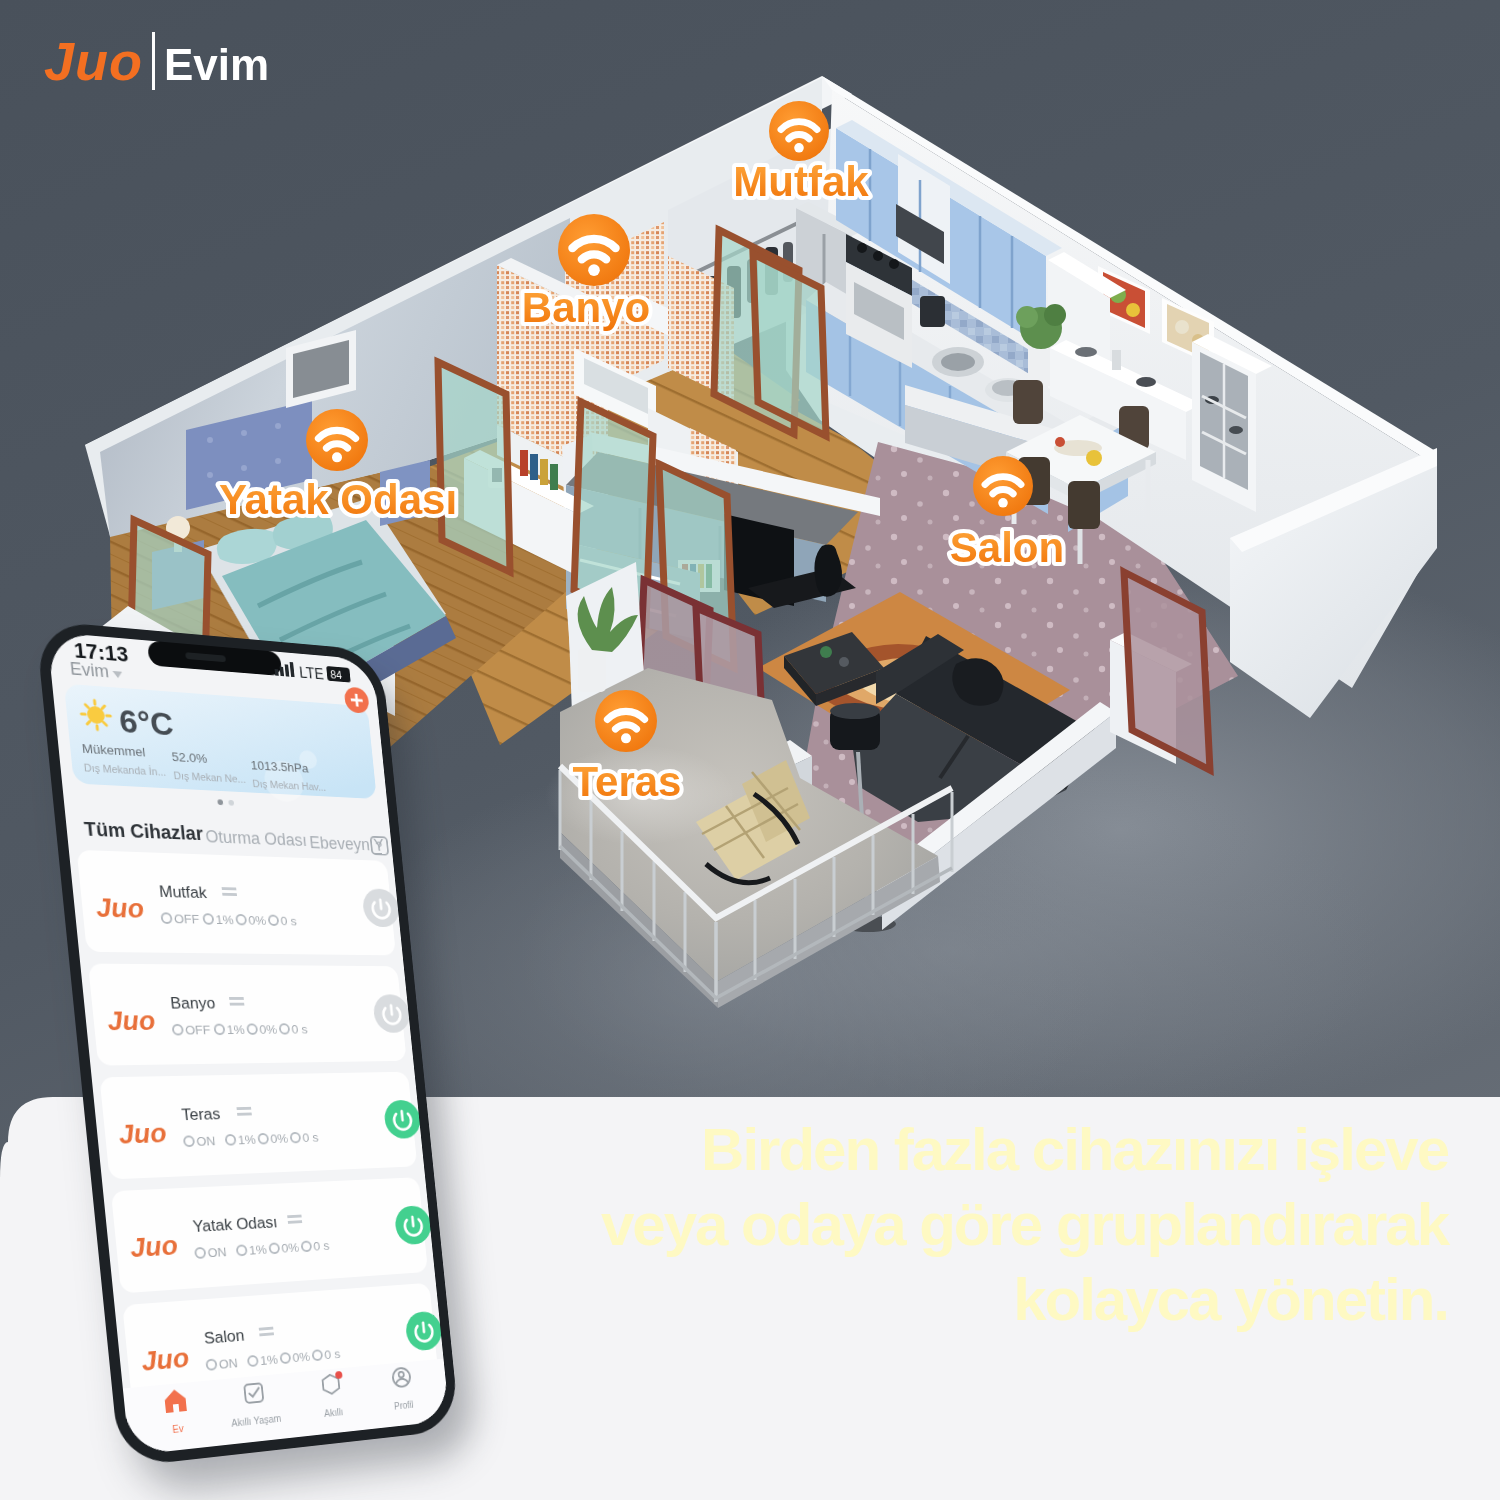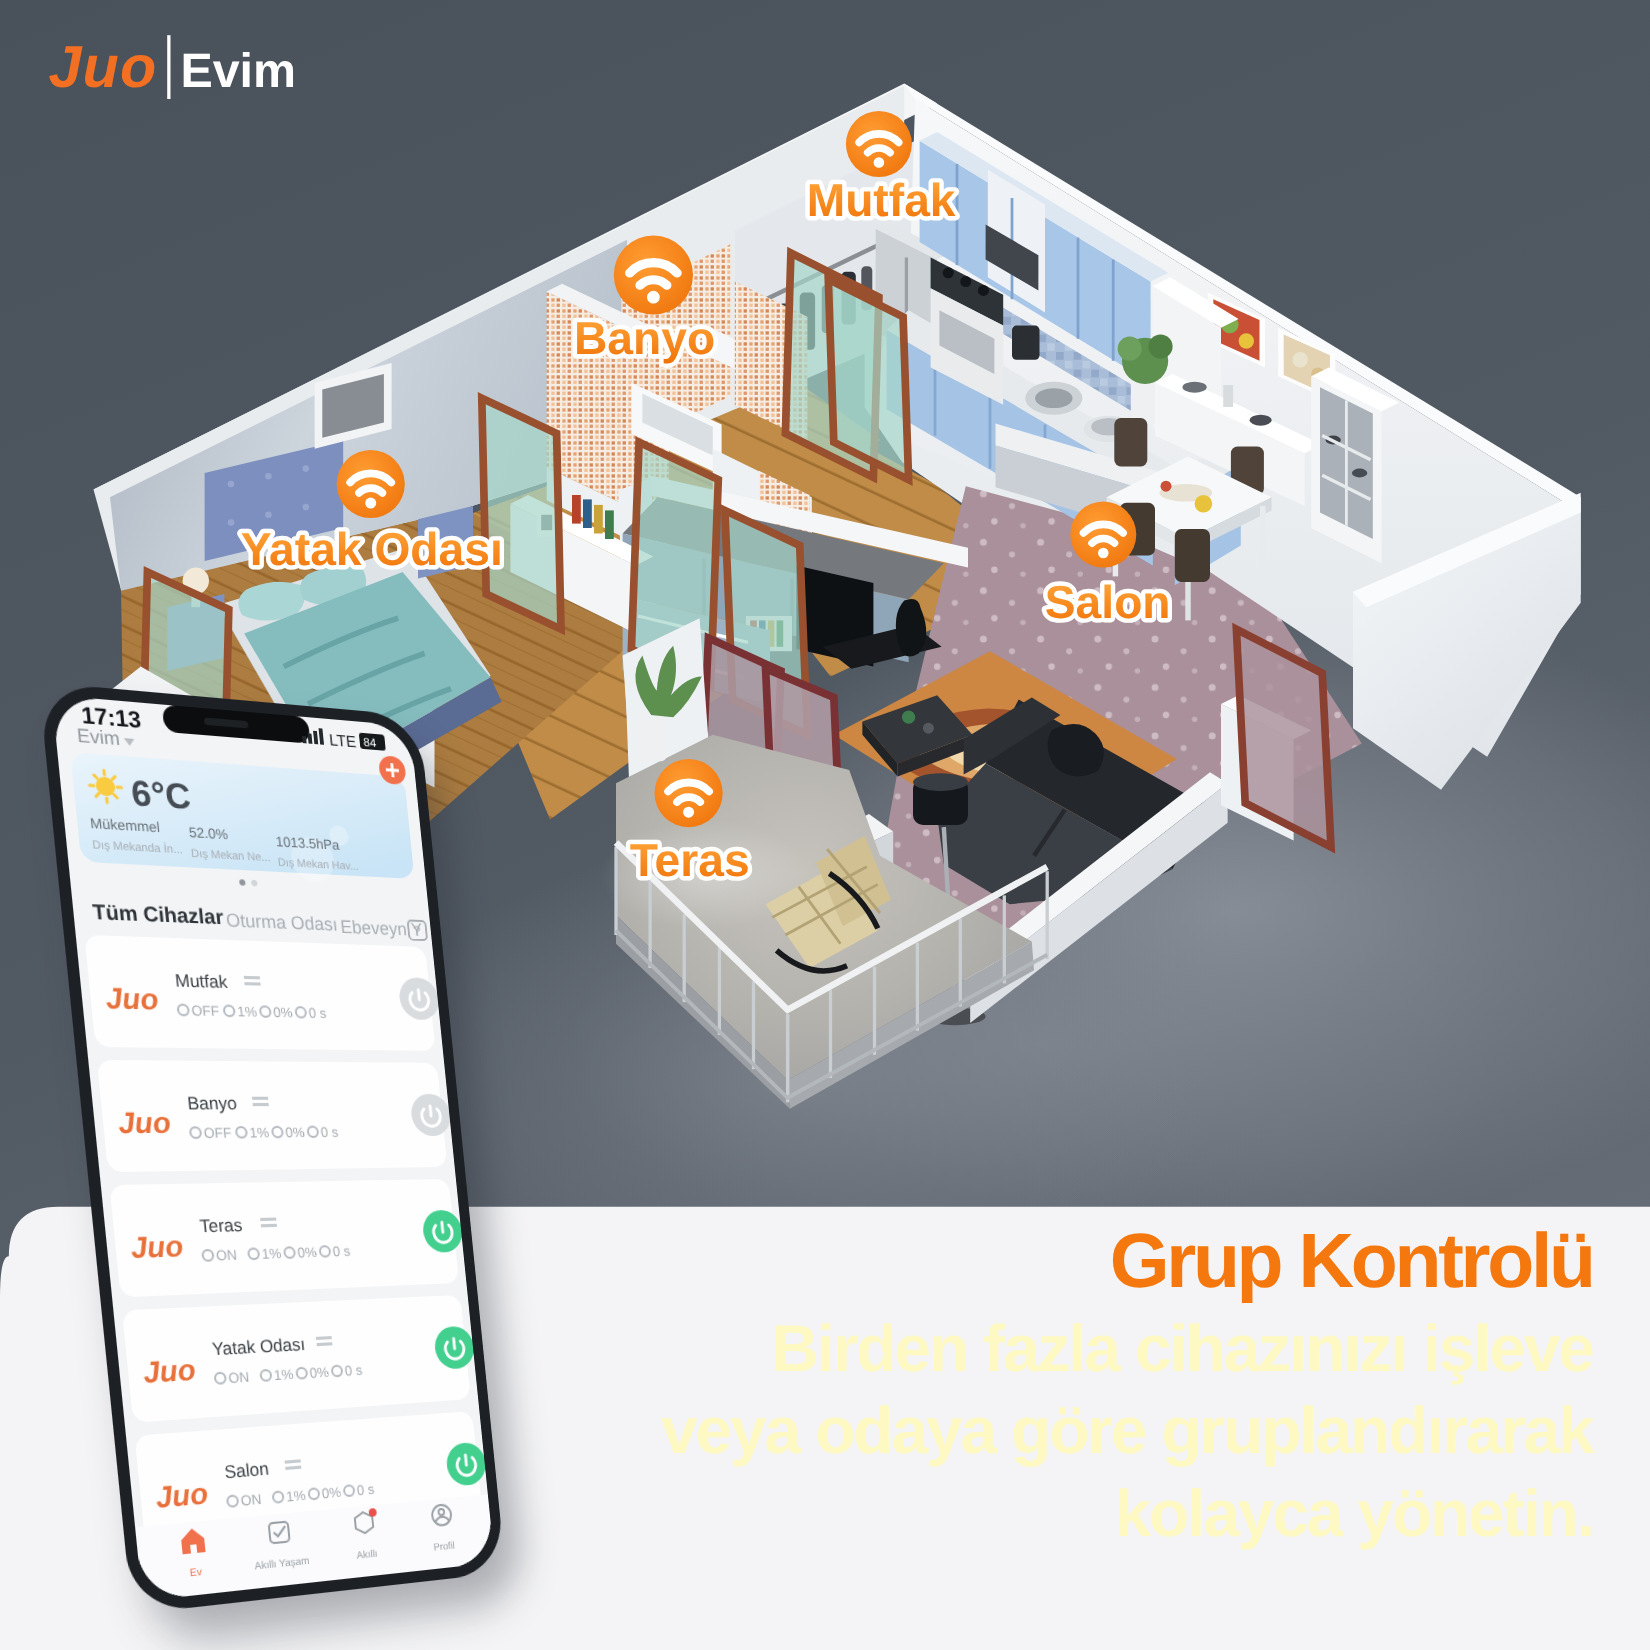--- a/index.html
+++ b/index.html
@@ -503,21 +503,20 @@
 <div style="position:absolute;left:44px;top:30px;">
   <span style="font-style:italic;font-weight:bold;font-size:54px;color:#f36f21;letter-spacing:1px;">Juo</span>
 </div>
 
 <div style="position:absolute;left:152px;top:32px;width:3px;height:58px;background:#fdfdfd;"></div>
 
 <div style="position:absolute;left:164px;top:40px;font-weight:bold;font-size:44px;color:#ffffff;">Evim</div>
 
 <div class="txtblock">
 
-  <div class="grup">Grup Kontrolü</div>
 
   <div class="desc">Birden fazla cihazınızı işleve<br>veya odaya göre gruplandırarak<br>kolayca yönetin.</div>
 </div>
 
 <div id="phone">
   <div id="screen"><svg width="358" height="838" viewBox="0 0 358 838" font-family="Liberation Sans, sans-serif">
 <defs>
 <linearGradient id="wg" x1="0" y1="0" x2="0.8" y2="1">
 <stop offset="0" stop-color="#eaf4fb"></stop>
             <stop offset="1" stop-color="#c8e4f6"></stop>

